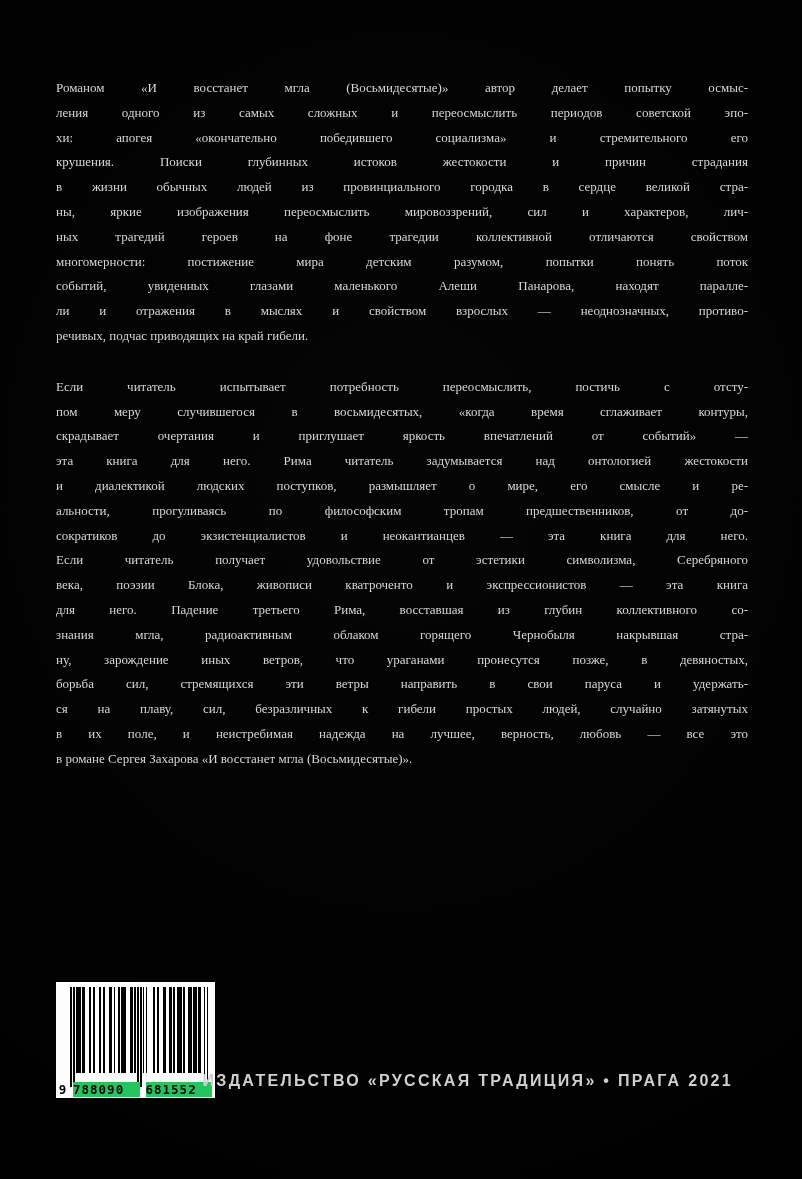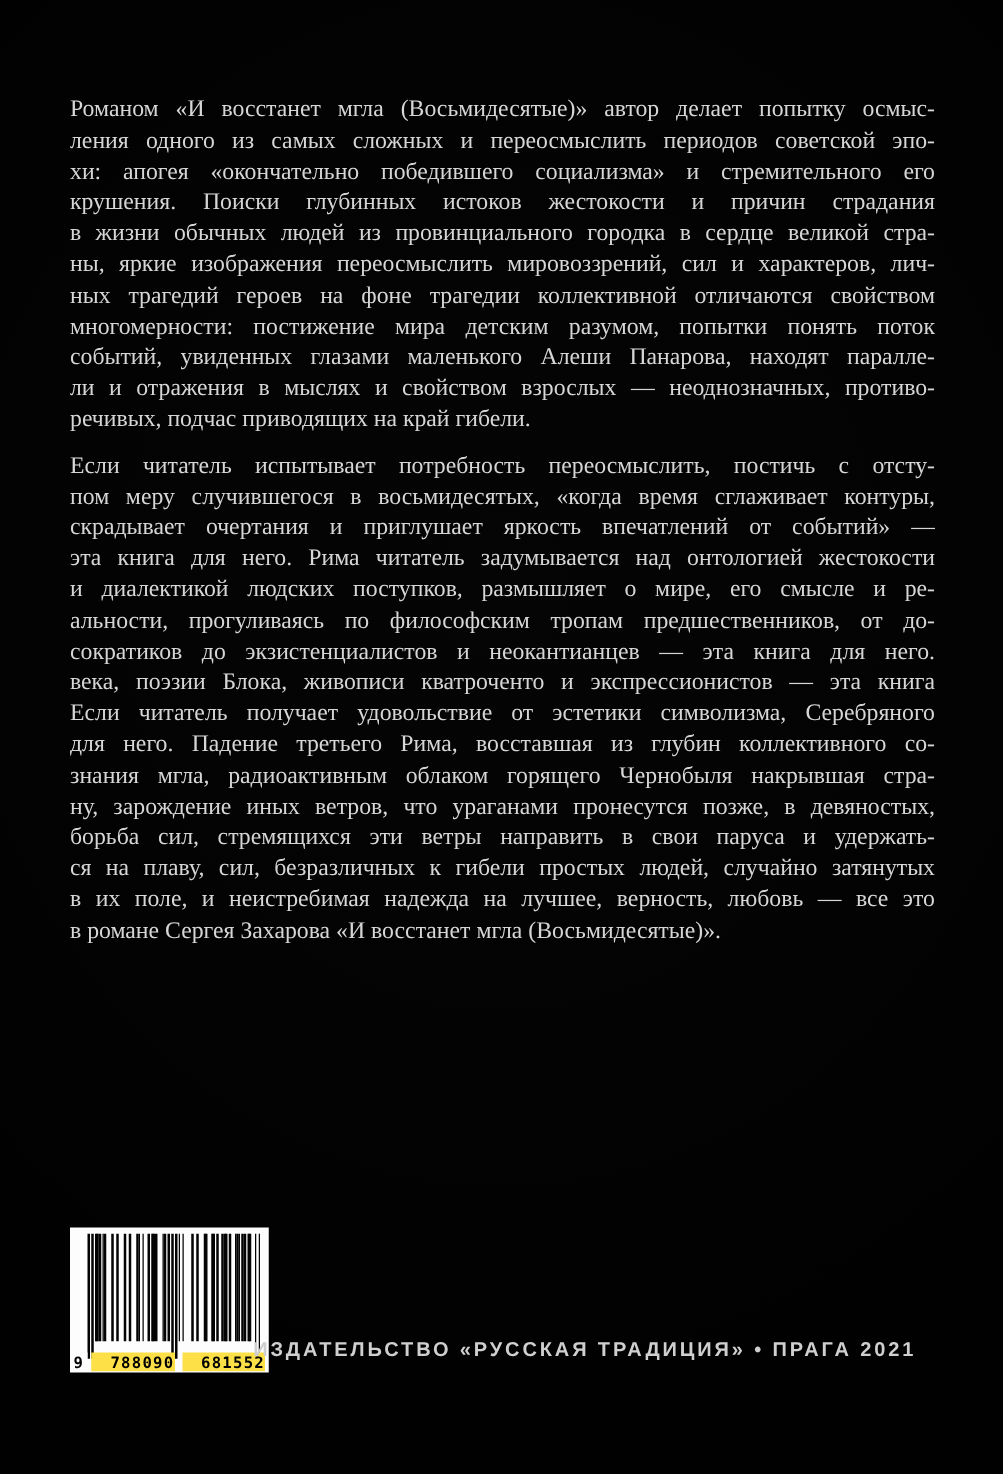--- a/index.html
+++ b/index.html
@@ -19,26 +19,26 @@
     inset: 0;
     background: radial-gradient(ellipse 120% 90% at 50% 40%, #050505 0%, #010101 70%, #000 100%);
   }
   
   .text-block {
     position: absolute;
     left: 56px;
     top: 76px;
     width: 692px;
     color: #d6d6d6;
-    font-size: 19px;
+    font-size: 13px;
     line-height: 24.8px;
     overflow: hidden;
   }
   .para { margin: 0; }
-  .para + .para { margin-top: 12px; }
+  .para + .para { margin-top: 26px; }
   .line {
     text-align: justify;
     text-align-last: justify;
     white-space: normal;
     height: 24.8px;
     overflow: visible;
   }
   .line.last {
     text-align-last: left;
   }
@@ -77,22 +77,22 @@
     color: #000;
     letter-spacing: 1px;
   }
   .bc-digits .d-first {
     width: 14px;
     text-align: center;
     background: #fdfdfd;
   }
   .bc-digits .d-group {
     flex: 1;
-    text-align: right;
-    background: #fde047;
+    text-align: left;
+    background: #22c55e;
     margin: 0 3px;
   }
   
   .publisher {
     position: absolute;
     right: 69px;
     top: 1072px;
     font-family: "Liberation Sans", sans-serif;
     font-weight: 700;
     font-size: 16px;
@@ -121,22 +121,22 @@
         <div class="line last">речивых, подчас приводящих на край гибели.</div>
       </div>
       <div class="para">
         <div class="line">Если читатель испытывает потребность переосмыслить, постичь с отсту-</div>
         <div class="line">пом меру случившегося в восьмидесятых, «когда время сглаживает контуры,</div>
         <div class="line">скрадывает очертания и приглушает яркость впечатлений от событий» —</div>
         <div class="line">эта книга для него. Рима читатель задумывается над онтологией жестокости</div>
         <div class="line">и диалектикой людских поступков, размышляет о мире, его смысле и ре-</div>
         <div class="line">альности, прогуливаясь по философским тропам предшественников, от до-</div>
         <div class="line">сократиков до экзистенциалистов и неокантианцев — эта книга для него.</div>
+        <div class="line">Если читатель получает удовольствие от эстетики символизма, Серебряного</div>
         <div class="line">века, поэзии Блока, живописи кватроченто и экспрессионистов — эта книга</div>
-        <div class="line">Если читатель получает удовольствие от эстетики символизма, Серебряного</div>
         <div class="line">для него. Падение третьего Рима, восставшая из глубин коллективного со-</div>
         <div class="line">знания мгла, радиоактивным облаком горящего Чернобыля накрывшая стра-</div>
         <div class="line">ну, зарождение иных ветров, что ураганами пронесутся позже, в девяностых,</div>
         <div class="line">борьба сил, стремящихся эти ветры направить в свои паруса и удержать-</div>
         <div class="line">ся на плаву, сил, безразличных к гибели простых людей, случайно затянутых</div>
         <div class="line">в их поле, и неистребимая надежда на лучшее, верность, любовь — все это</div>
         <div class="line last">в романе Сергея Захарова «И восстанет мгла (Восьмидесятые)».</div>
       </div>
     </div>
 

